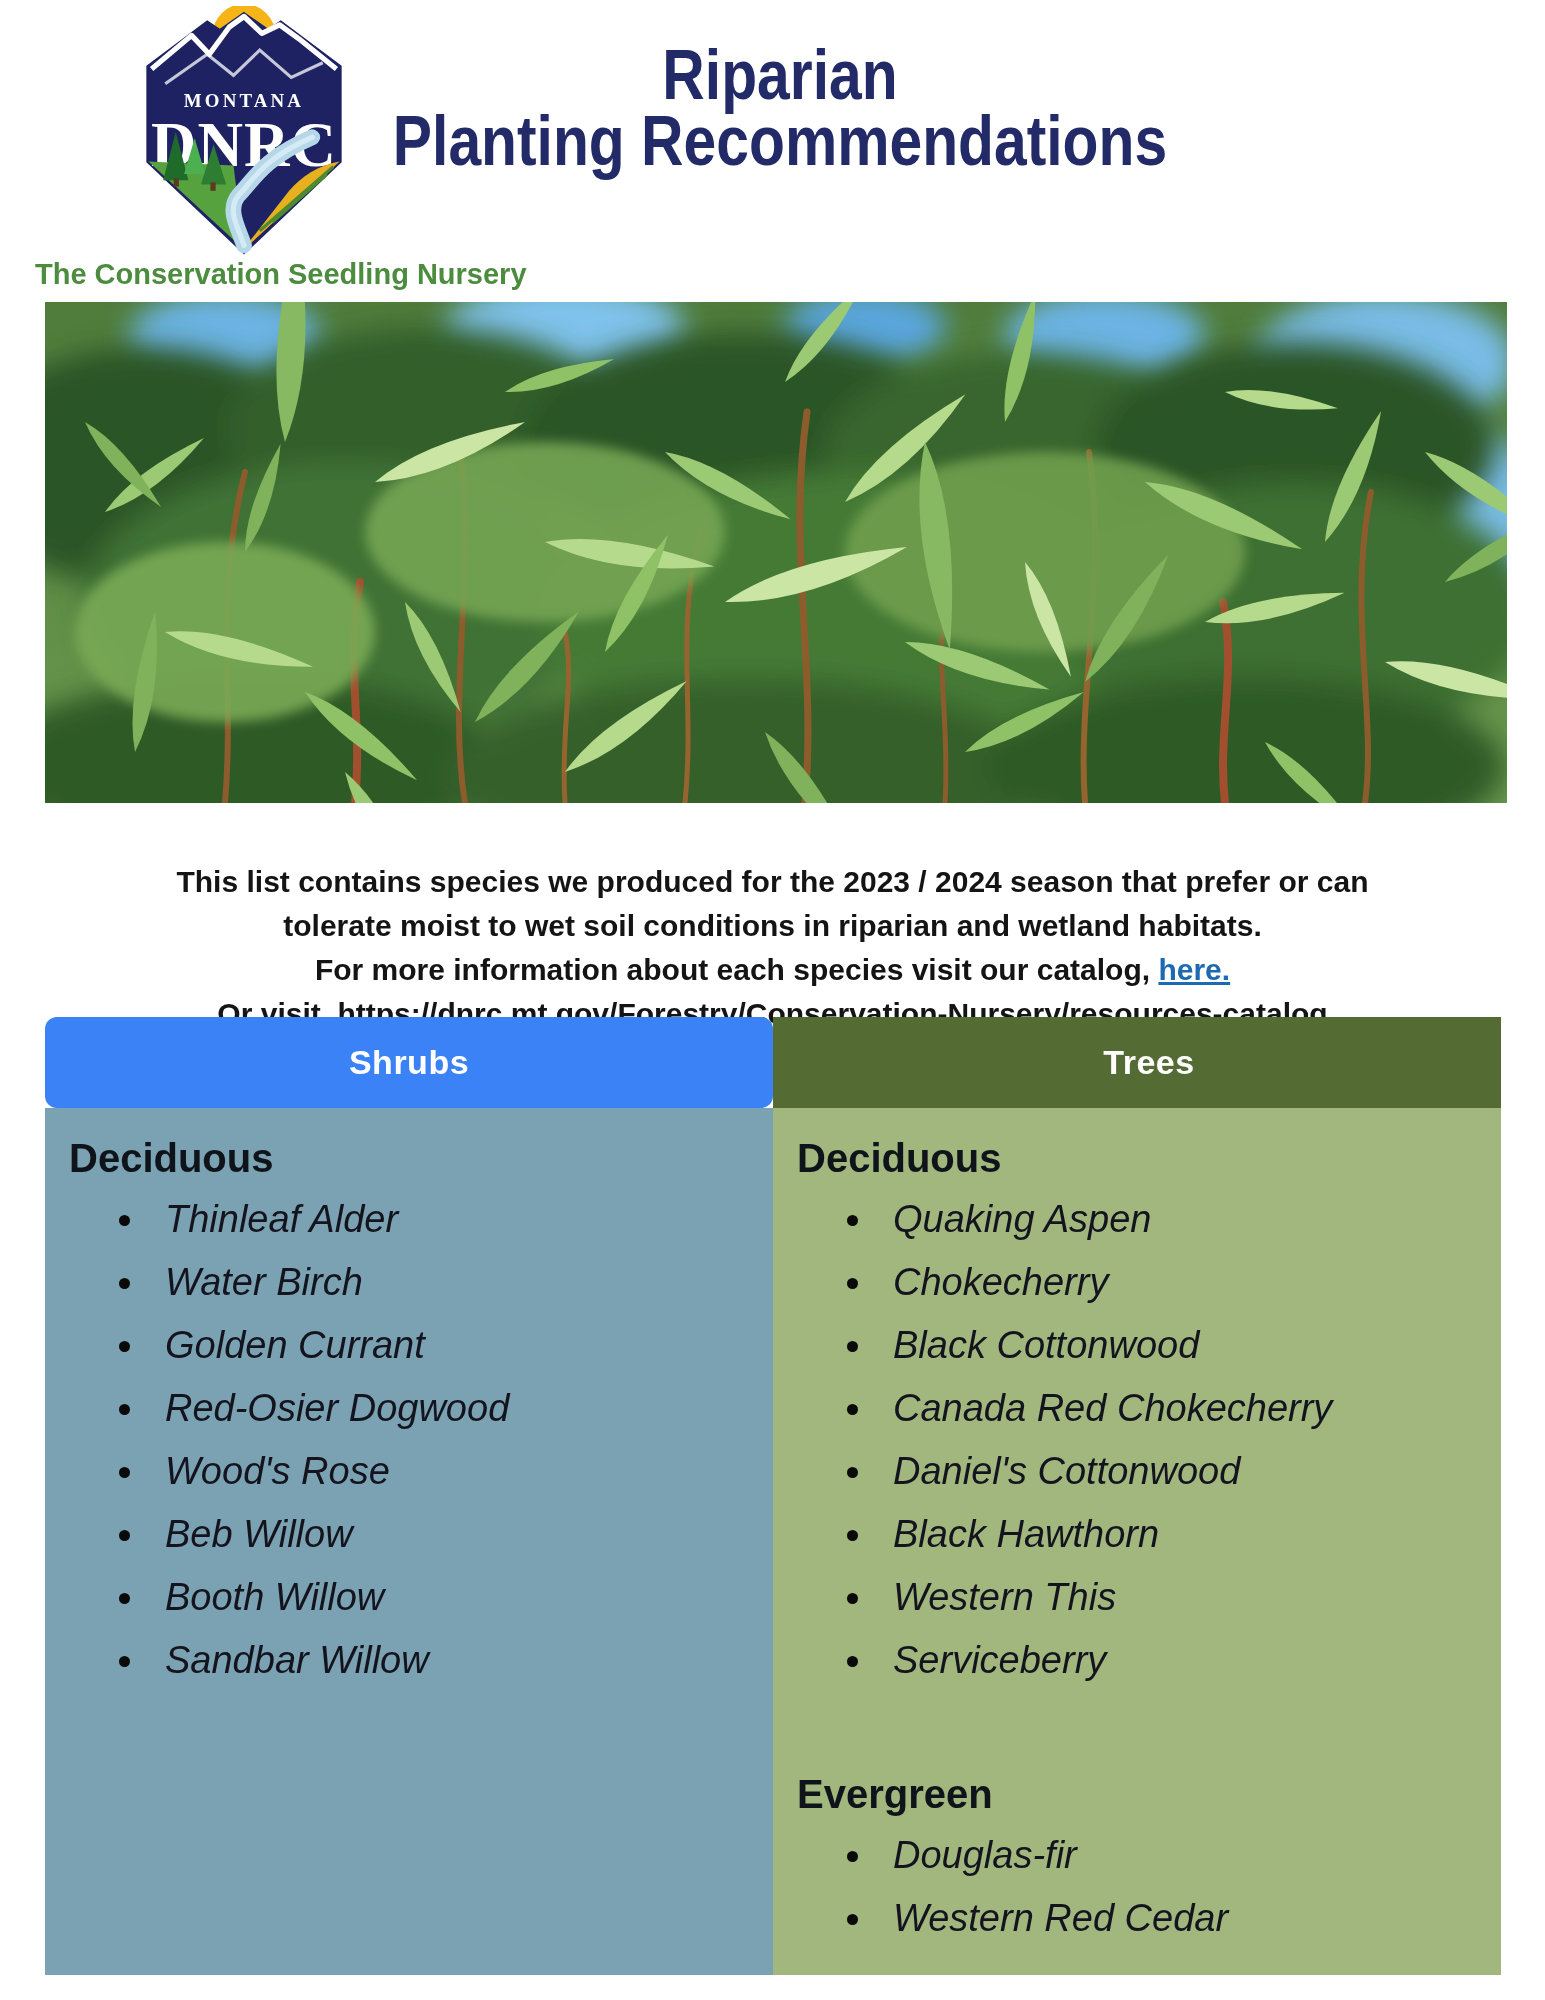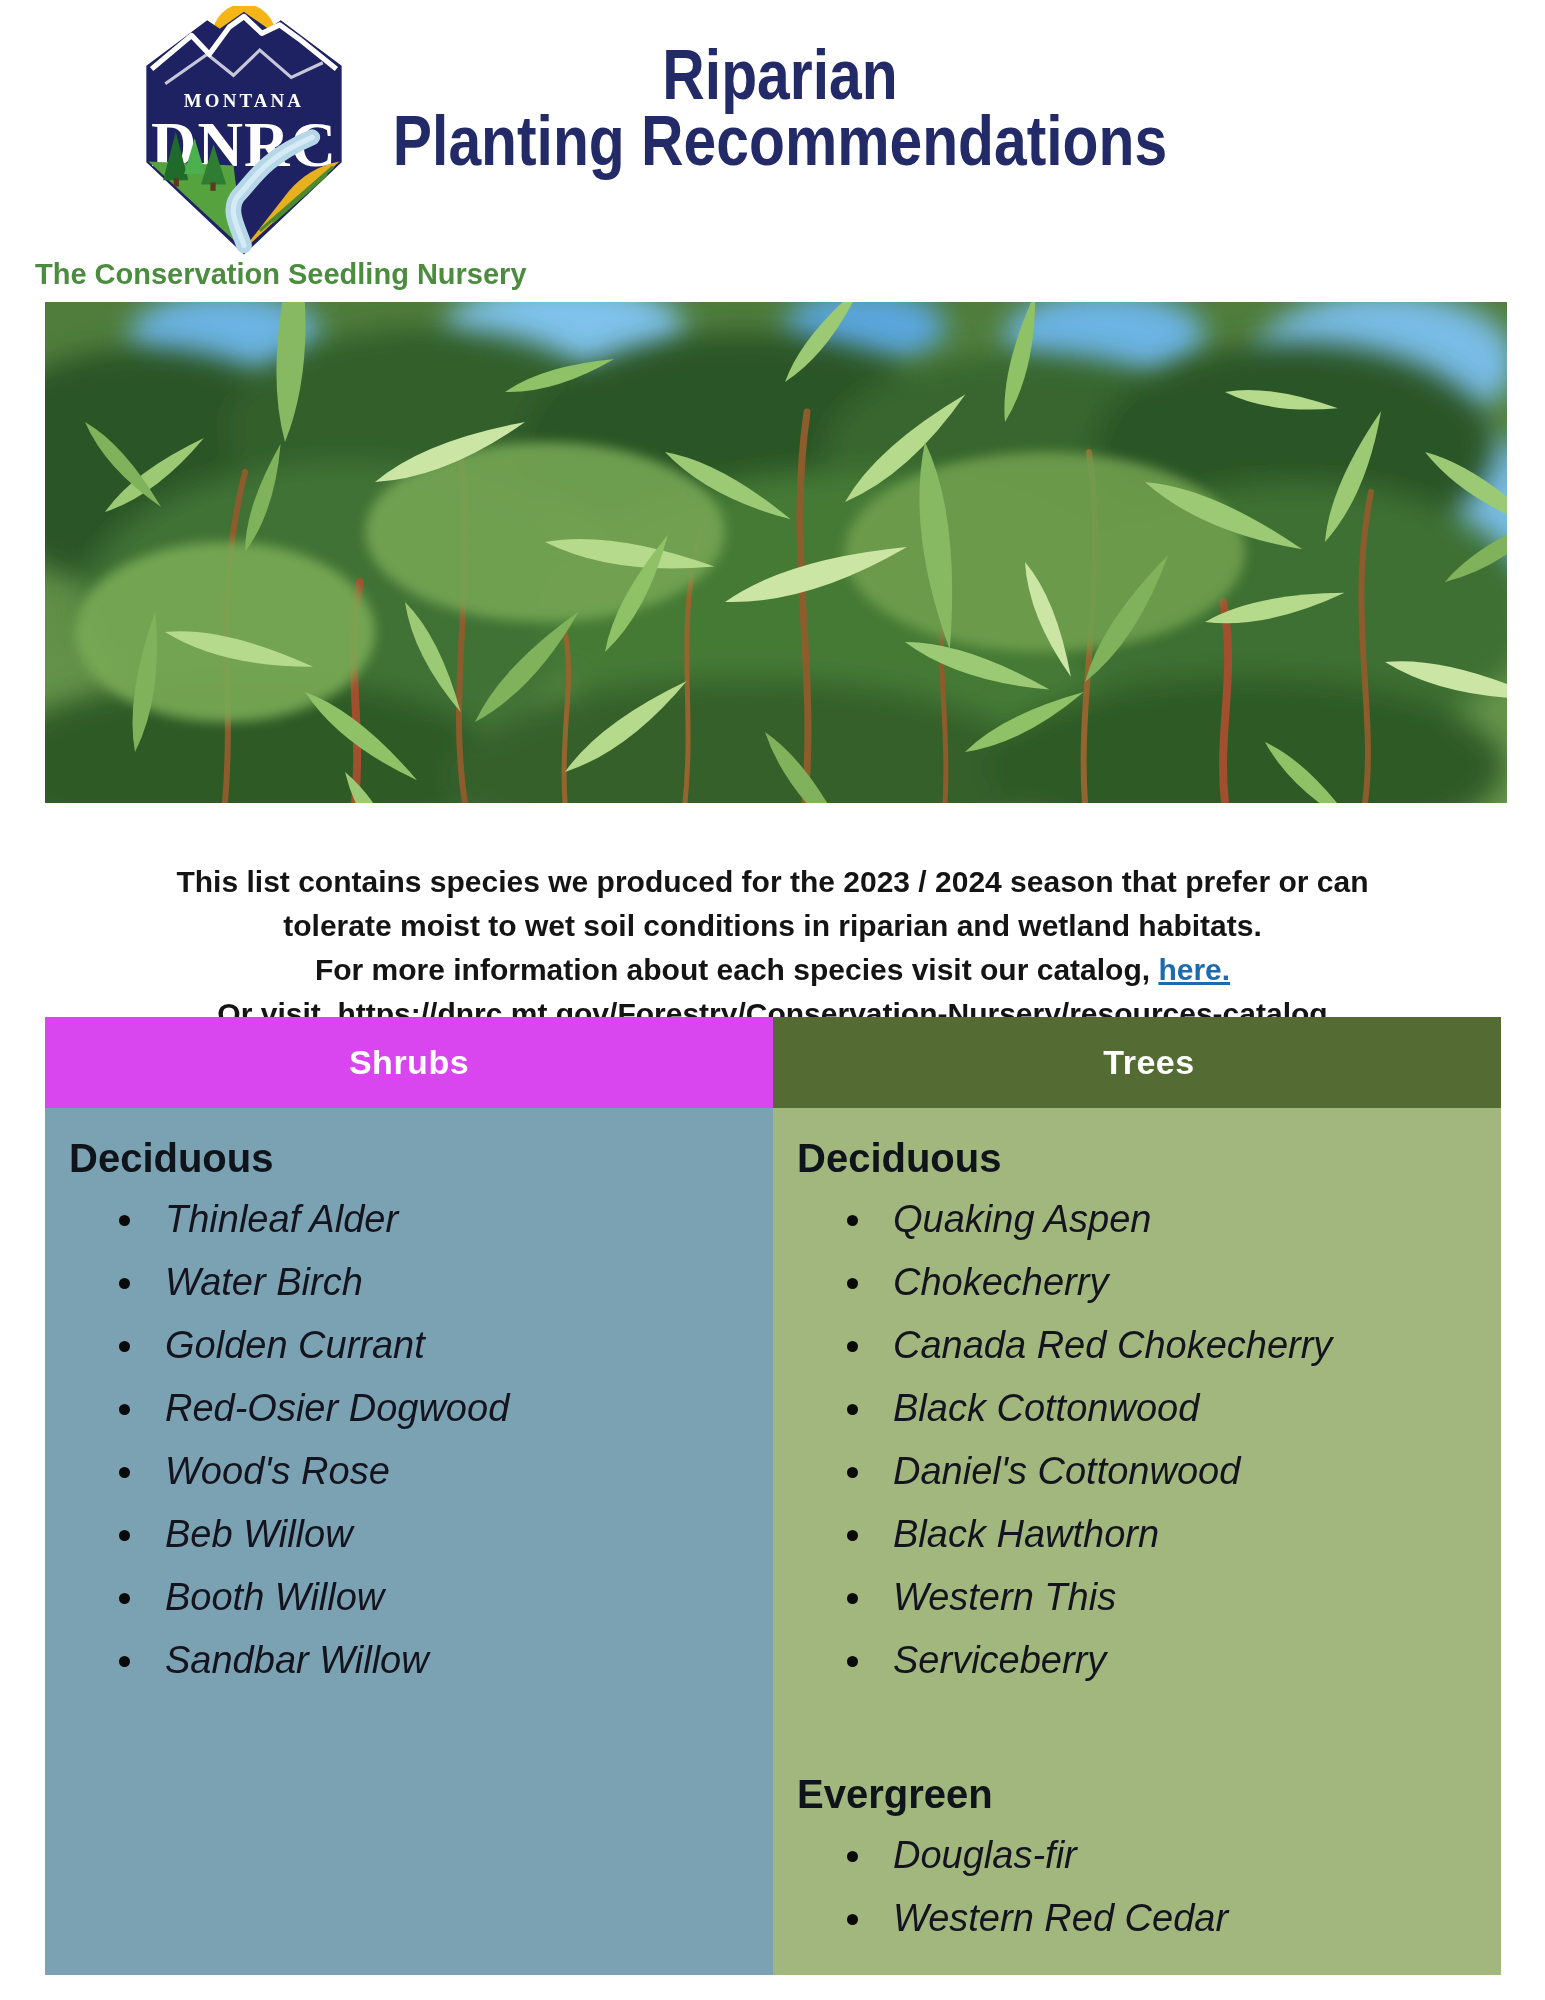--- a/index.html
+++ b/index.html
@@ -27,21 +27,21 @@
   }
   .intro a{color:#1c6bb2;text-decoration:underline;cursor:pointer;}
   
   .cols{position:absolute;left:45px;top:1017px;width:1456px;height:958px;display:flex;}
   .col{width:728px;display:flex;flex-direction:column;}
   .col-header{
     height:91px;display:flex;align-items:center;justify-content:center;
     color:#ffffff;font-size:34px;font-weight:bold;letter-spacing:0.5px;
   }
   .col-body{flex:1;box-sizing:border-box;padding:26px 10px 0 24px;}
-  .col.shrubs .col-header{background:#d946ef;}
+  .col.shrubs .col-header{background:#3b82f6;border-radius:12px;}
   .col.shrubs .col-body{background:#7ba2b2;}
   .col.trees .col-header{background:#546c33;padding-left:24px;}
   .col.trees .col-body{background:#a2b77d;}
   .section-heading{
     margin:0;font-size:40px;line-height:48px;font-weight:bold;color:#0f141a;
   }
   .section-heading.second{margin-top:78px;}
   ul.species{list-style:none;margin:6px 0 0 0;padding:0 0 0 50px;font-style:italic;}
   ul.species li{
     position:relative;padding-left:46px;font-size:38px;line-height:63px;
@@ -200,22 +200,22 @@
         </ul>
     </div>
   </div>
   <div class="col trees">
     <div class="col-header">Trees</div>
     <div class="col-body">
       <h3 class="section-heading">Deciduous</h3>
       <ul class="species">
           <li>Quaking Aspen</li>
           <li>Chokecherry</li>
+          <li>Black Cottonwood</li>
           <li>Canada Red Chokecherry</li>
-          <li>Black Cottonwood</li>
           <li>Daniel's Cottonwood</li>
           <li>Black Hawthorn</li>
           <li>Western This</li>
           <li>Serviceberry</li>
         </ul>
       <h3 class="section-heading second">Evergreen</h3>
       <ul class="species">
           <li>Douglas-fir</li>
           <li>Western Red Cedar</li>
         </ul>

